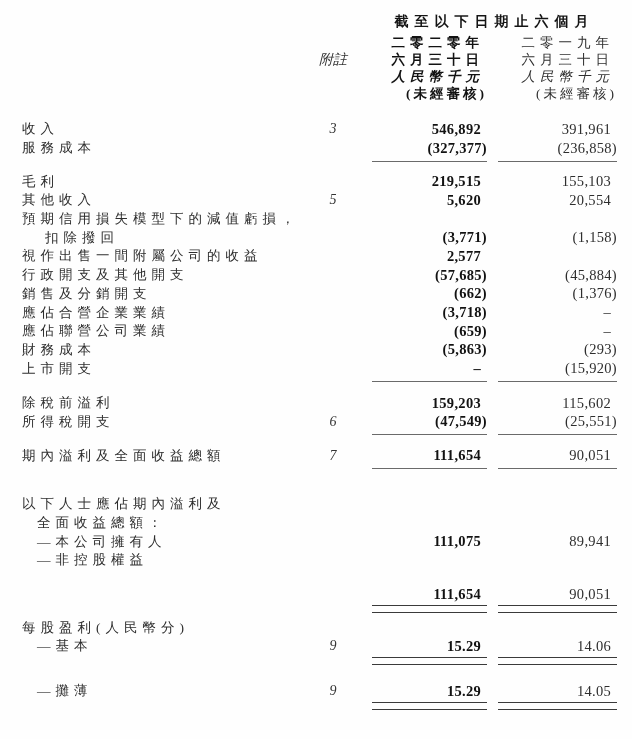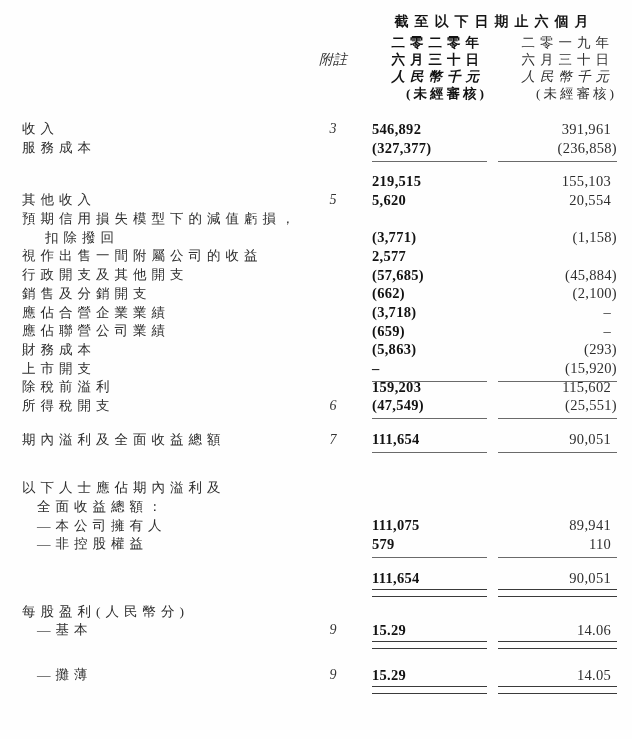--- a/index.html
+++ b/index.html
@@ -30,21 +30,21 @@
     font-size: 13.5px;
     letter-spacing: 5px;
   }
   .note-cell {
     grid-column: 2;
     text-align: center;
     font-style: italic;
     font-size: 14px;
     color: #333;
   }
-  .v1-cell { grid-column: 4; position: relative; }
+  .v1-cell { grid-column: 4; text-align: right; position: relative; }
   .v2-cell { grid-column: 6; text-align: right; position: relative; }
   .num { font-size: 14.5px; letter-spacing: 0.3px; }
   .b { font-weight: 700; color: #121212; }
   .pad { padding-right: 6px; }
   .ind1 { padding-left: 15px; }
   .ind2 { padding-left: 23px; }
   .cjk { letter-spacing: 5px; font-size: 13.5px; }
   .title-cell {
     grid-column: 4 / 7;
     text-align: center;
@@ -104,20 +104,21 @@
         <div class="cell v1-cell num b pad">546,892</div>
         <div class="cell v2-cell num pad">391,961</div>
       </div>
       <div class="grid-row body-row rule-single">
         <div class="cell label-cell cjk">服務成本</div>
         <div class="cell note-cell"></div>
         <div class="cell v1-cell num b">(327,377)</div>
         <div class="cell v2-cell num">(236,858)</div>
       </div>
       <div class="grid-row body-row" style="margin-top: 15px;">
+        <div class="cell label-cell cjk">毛利</div>
         <div class="cell note-cell"></div>
         <div class="cell v1-cell num b pad">219,515</div>
         <div class="cell v2-cell num pad">155,103</div>
       </div>
       <div class="grid-row body-row">
         <div class="cell label-cell cjk">其他收入</div>
         <div class="cell note-cell">5</div>
         <div class="cell v1-cell num b pad">5,620</div>
         <div class="cell v2-cell num pad">20,554</div>
       </div>
@@ -141,21 +142,21 @@
       <div class="grid-row body-row">
         <div class="cell label-cell cjk">行政開支及其他開支</div>
         <div class="cell note-cell"></div>
         <div class="cell v1-cell num b">(57,685)</div>
         <div class="cell v2-cell num">(45,884)</div>
       </div>
       <div class="grid-row body-row">
         <div class="cell label-cell cjk">銷售及分銷開支</div>
         <div class="cell note-cell"></div>
         <div class="cell v1-cell num b">(662)</div>
-        <div class="cell v2-cell num">(2,100)</div>
+        <div class="cell v2-cell num">(1,376)</div>
       </div>
       <div class="grid-row body-row">
         <div class="cell label-cell cjk">應佔合營企業業績</div>
         <div class="cell note-cell"></div>
         <div class="cell v1-cell num b">(3,718)</div>
         <div class="cell v2-cell num pad">–</div>
       </div>
       <div class="grid-row body-row">
         <div class="cell label-cell cjk">應佔聯營公司業績</div>
         <div class="cell note-cell"></div>
@@ -167,21 +168,21 @@
         <div class="cell note-cell"></div>
         <div class="cell v1-cell num b">(5,863)</div>
         <div class="cell v2-cell num">(293)</div>
       </div>
       <div class="grid-row body-row rule-single">
         <div class="cell label-cell cjk">上市開支</div>
         <div class="cell note-cell"></div>
         <div class="cell v1-cell num b pad">–</div>
         <div class="cell v2-cell num">(15,920)</div>
       </div>
-      <div class="grid-row body-row" style="">
+      <div class="grid-row body-row" style="margin-top: 16px;">
         <div class="cell label-cell cjk">除稅前溢利</div>
         <div class="cell note-cell"></div>
         <div class="cell v1-cell num b pad">159,203</div>
         <div class="cell v2-cell num pad">115,602</div>
       </div>
       <div class="grid-row body-row rule-single">
         <div class="cell label-cell cjk">所得稅開支</div>
         <div class="cell note-cell">6</div>
         <div class="cell v1-cell num b">(47,549)</div>
         <div class="cell v2-cell num">(25,551)</div>
@@ -206,22 +207,20 @@
       </div>
       <div class="grid-row body-row">
         <div class="cell label-cell cjk ind1">—本公司擁有人</div>
         <div class="cell note-cell"></div>
         <div class="cell v1-cell num b pad">111,075</div>
         <div class="cell v2-cell num pad">89,941</div>
       </div>
       <div class="grid-row body-row rule-single">
         <div class="cell label-cell cjk ind1">—非控股權益</div>
         <div class="cell note-cell"></div>
-        <div class="cell v1-cell num b pad">579</div>
-        <div class="cell v2-cell num pad">110</div>
       </div>
       <div class="grid-row body-row rule-double" style="margin-top: 15px;">
         <div class="cell label-cell cjk"></div>
         <div class="cell note-cell"></div>
         <div class="cell v1-cell num b pad">111,654</div>
         <div class="cell v2-cell num pad">90,051</div>
       </div>
       <div class="grid-row body-row" style="margin-top: 15px;">
         <div class="cell label-cell cjk">每股盈利(人民幣分)</div>
         <div class="cell note-cell"></div>

